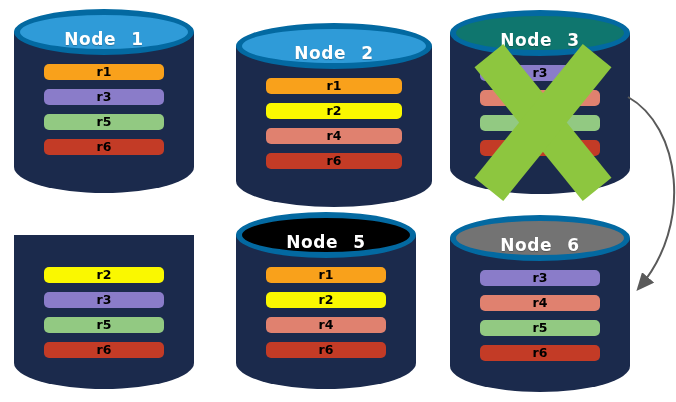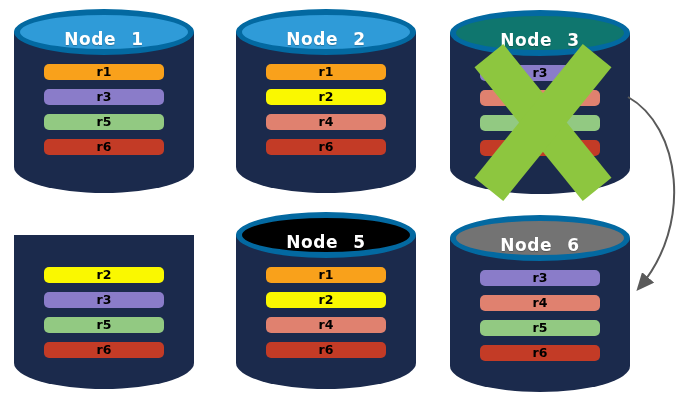--- a/index.html
+++ b/index.html
@@ -95,21 +95,21 @@
       <span class="cyl-title">Node 1</span>
     </div>
     <div class="bars">
       <div class="bar" style="background-color: rgb(249, 161, 27);">r1</div>
       <div class="bar" style="background-color: rgb(138, 124, 201);">r3</div>
       <div class="bar" style="background-color: rgb(146, 201, 130);">r5</div>
       <div class="bar" style="background-color: rgb(195, 59, 38);">r6</div>
     </div>
   </div>
 
-  <div class="cylinder row1" style="left:236px; top:9px;">
+  <div class="cylinder row1" style="left:236px; top:23px;padding-left:16px;">
     <div class="cyl-body" style="background-color: rgb(27, 42, 76);"></div>
     <div class="cyl-top" style="background-color: rgb(47, 155, 216);">
       <span class="cyl-title">Node 2</span>
     </div>
     <div class="bars">
       <div class="bar" style="background-color: rgb(249, 161, 27);">r1</div>
       <div class="bar" style="background-color: rgb(250, 248, 0);">r2</div>
       <div class="bar" style="background-color: rgb(224, 129, 111);">r4</div>
       <div class="bar" style="background-color: rgb(195, 59, 38);">r6</div>
     </div>

